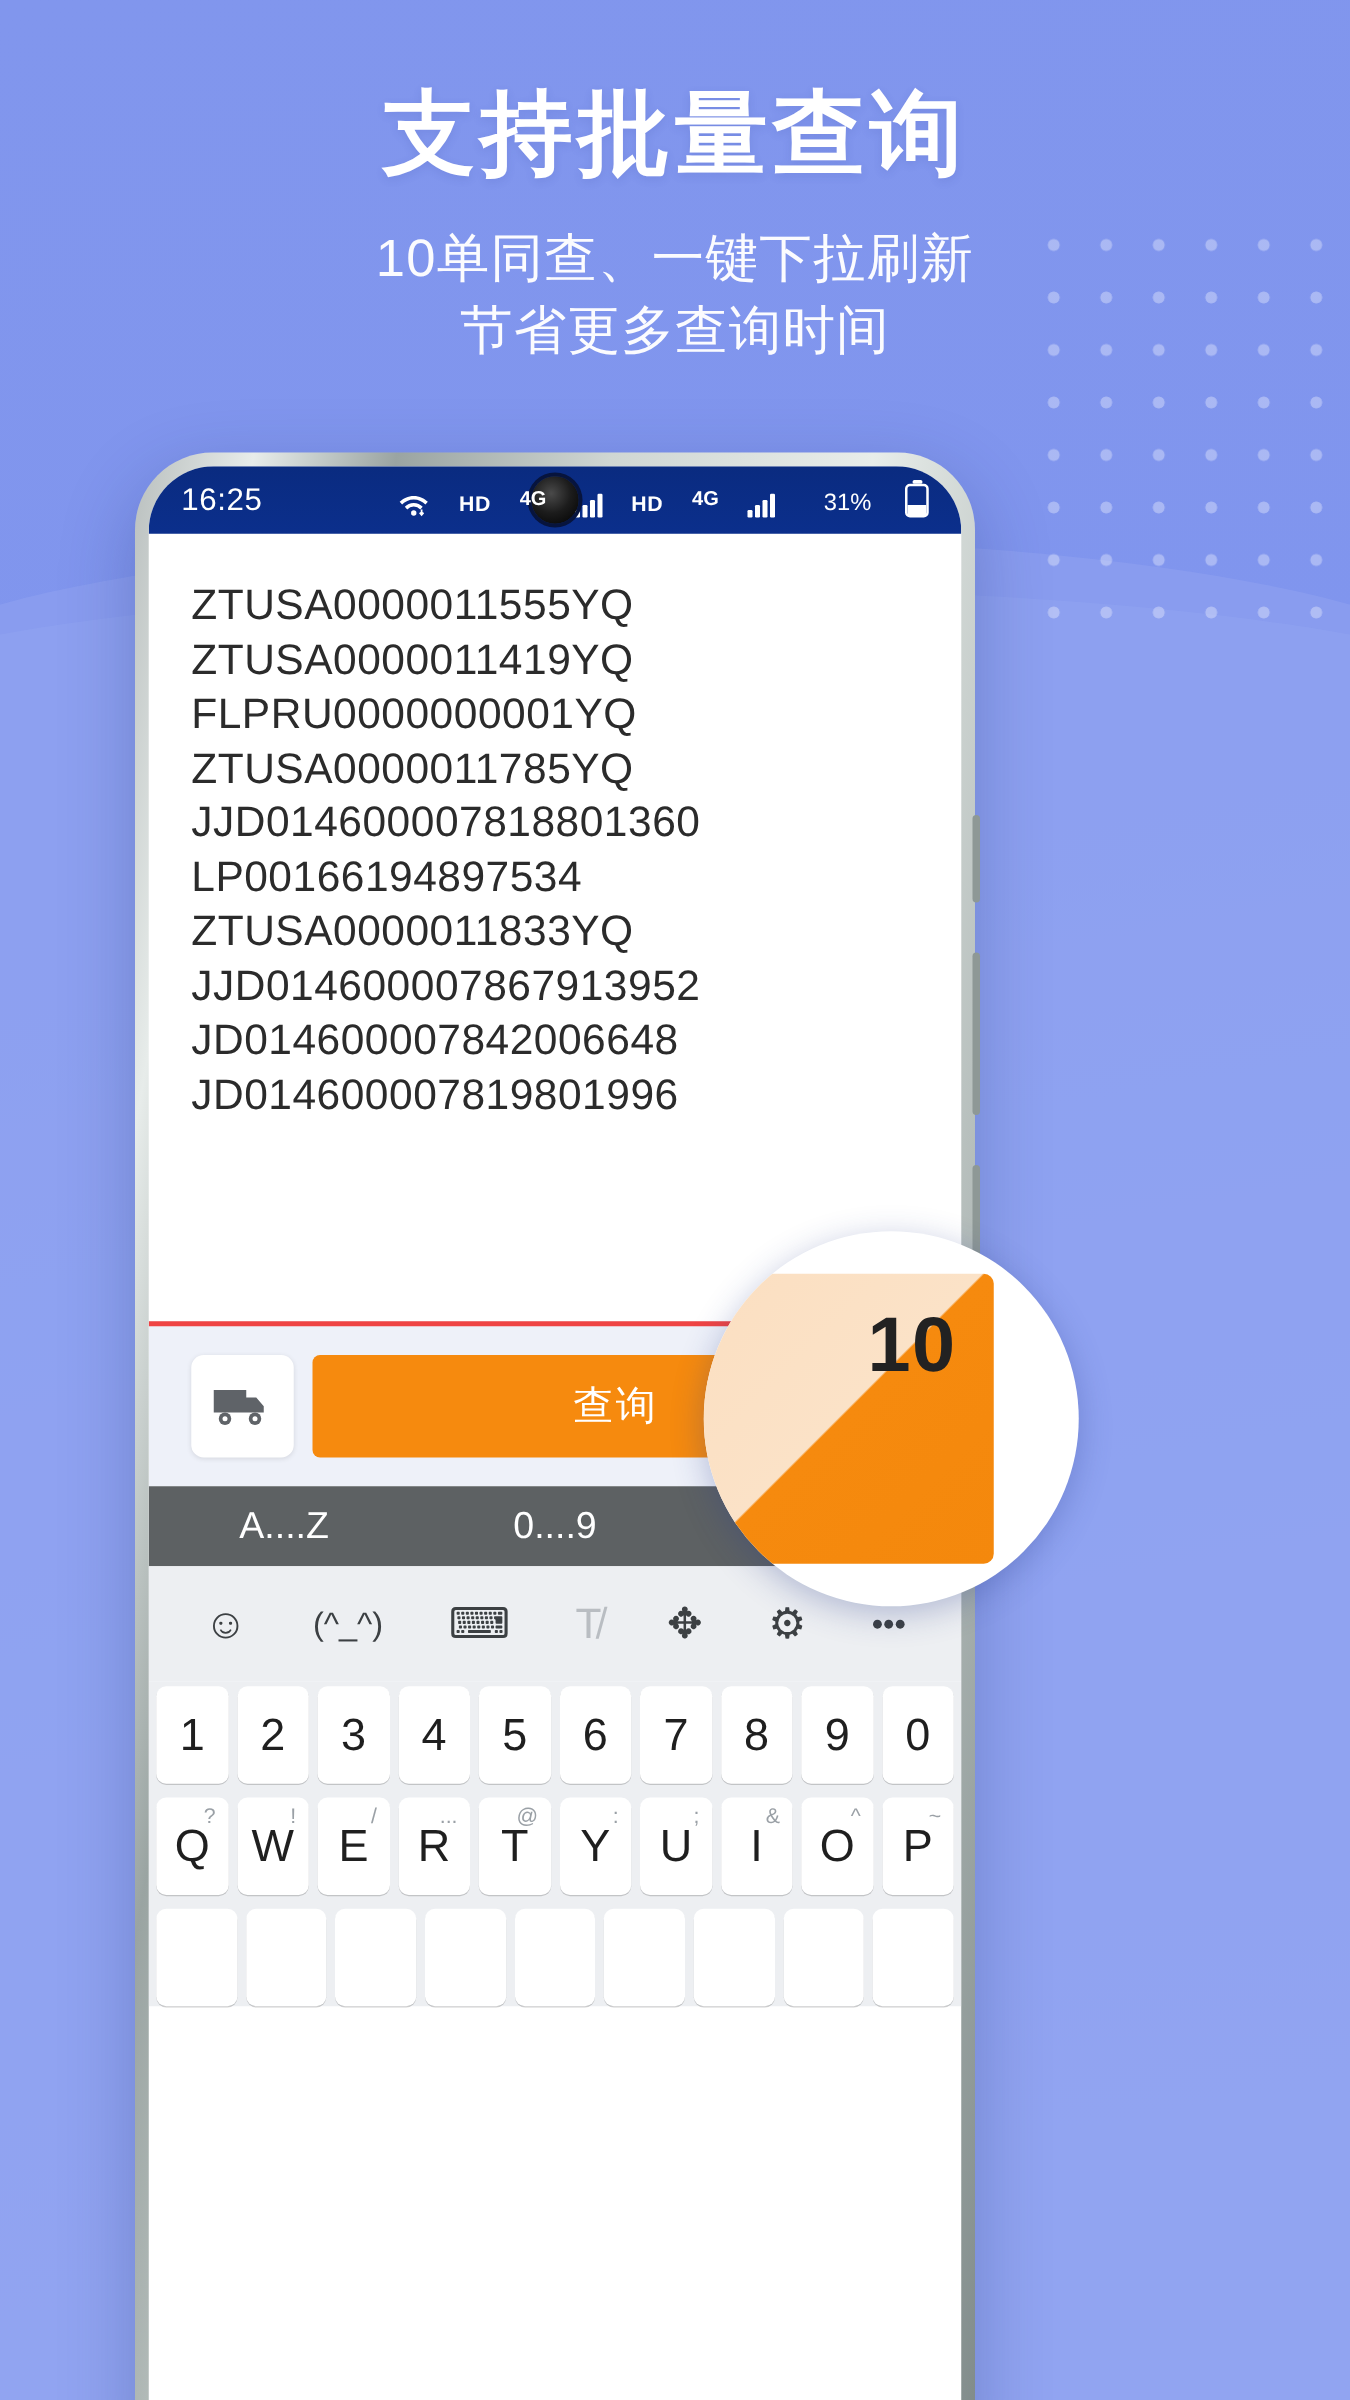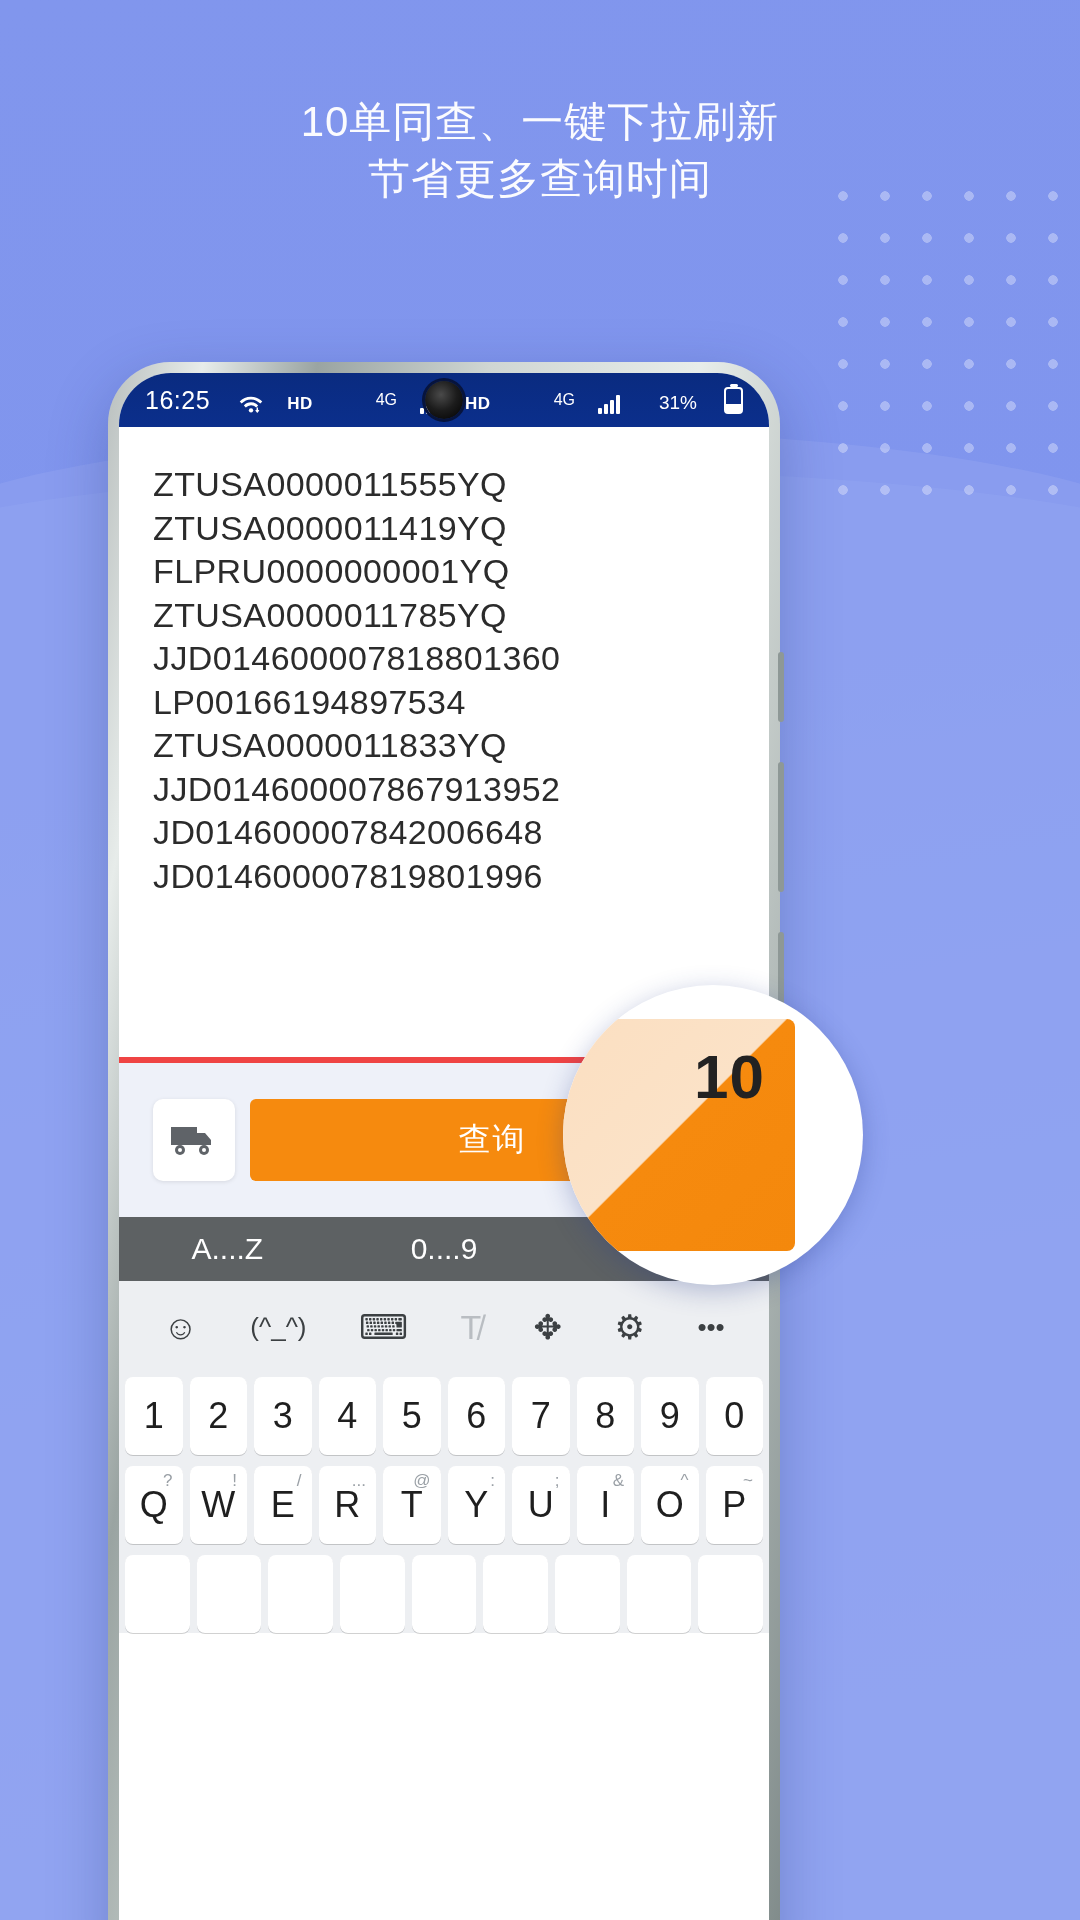--- a/index.html
+++ b/index.html
@@ -101,21 +101,21 @@
   }
   .sb-time { font-weight: 400; letter-spacing: .5px; }
   .sb-right { margin-left: auto; display: flex; align-items: flex-end; gap: 23px; font-size: 19px; }
   .punch-hole {
     position: absolute; left: 50%; transform: translateX(-50%);
     top: 8px; width: 38px; height: 38px; border-radius: 50%;
     background: radial-gradient(circle at 42% 36%, #4a4a4a 0%, #1c1c1c 48%, #000 100%);
     box-shadow: 0 0 0 3px #07143d;
   }
   .sb-hd { font-size: 17px; font-weight: bold; letter-spacing: .5px; }
-  .sb-4g { font-size: 16px; font-weight: normal; position: relative; top: -5px; margin-left: 40px; }
+  .sb-4g { font-size: 16px; font-weight: bold; position: relative; top: -5px; }
   .bars { display: inline-flex; align-items: flex-end; gap: 2px; height: 20px; }
   .bars i { display: block; width: 4px; background: #fff; border-radius: 1px; }
   .bars i:nth-child(1){height:6px} .bars i:nth-child(2){height:10px}
   .bars i:nth-child(3){height:14px} .bars i:nth-child(4){height:19px}
   .battery {
     width: 19px; height: 27px; border: 2px solid #fff; border-radius: 4px;
     position: relative; margin-left: 4px;
     background: linear-gradient(180deg, transparent 0 66%, #fff 66% 100%);
   }
   .battery:before {
@@ -147,22 +147,22 @@
     font-size: 34px;
     color: #2b2b2b;
     line-height: 1.28;
     letter-spacing: .4px;
     white-space: nowrap;
   }
 
   
   .action-bar {
     background: #eef1f9;
-    border-top: 6px solid #ef4444;
-    height: 160px;
+    border-top: 4px solid #ef4444;
+    height: 132px;
     display: flex; align-items: center;
     padding: 0 34px;
     gap: 15px;
   }
   .truck-btn {
     width: 82px; height: 82px; border-radius: 10px; background: #fff;
     display: flex; align-items: center; justify-content: center;
     box-shadow: 0 1px 4px rgba(0,0,0,.10);
     flex: 0 0 auto;
   }
@@ -225,20 +225,21 @@
 </style>
 </head>
 <body>
 
 <div id="poster">
   <div class="bg-swoosh"></div>
   <div class="bg-swoosh2"></div>
   <div class="dot-grid"></div>
 
   <div id="poster-head">
+    <div class="poster-title">支持批量查询</div>
     <div class="poster-sub">
       <div>10单同查、一键下拉刷新</div>
       <div>节省更多查询时间</div>
     </div>
   </div>
 
   <div id="phone">
     <div class="side-btn b1"></div>
     <div class="side-btn b2"></div>
     <div class="side-btn b3"></div>

